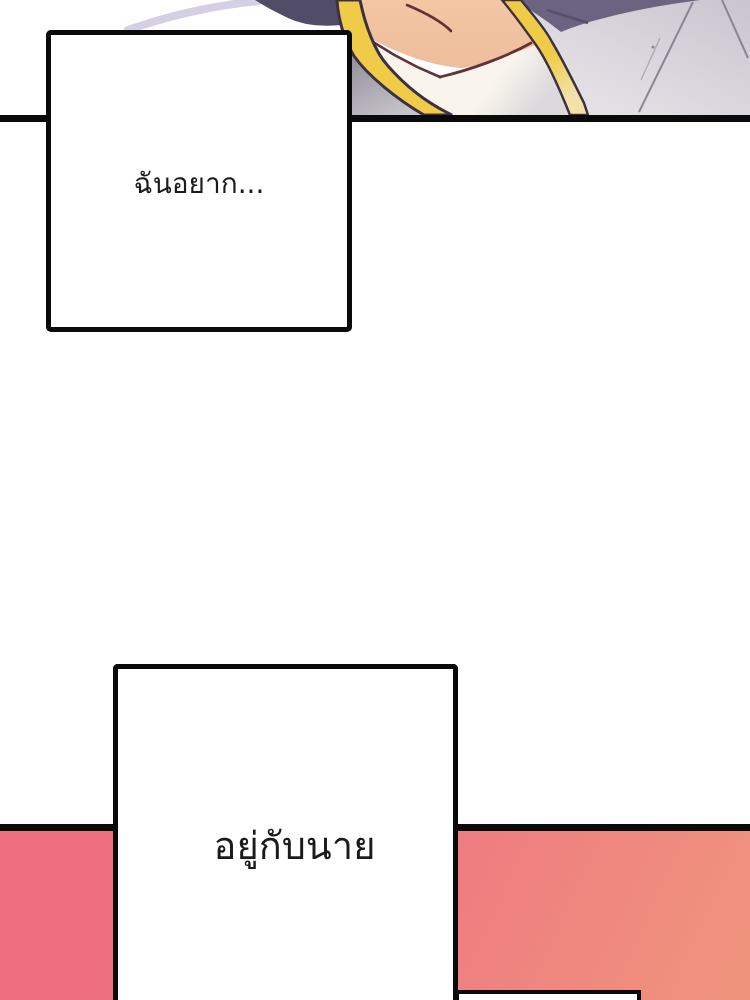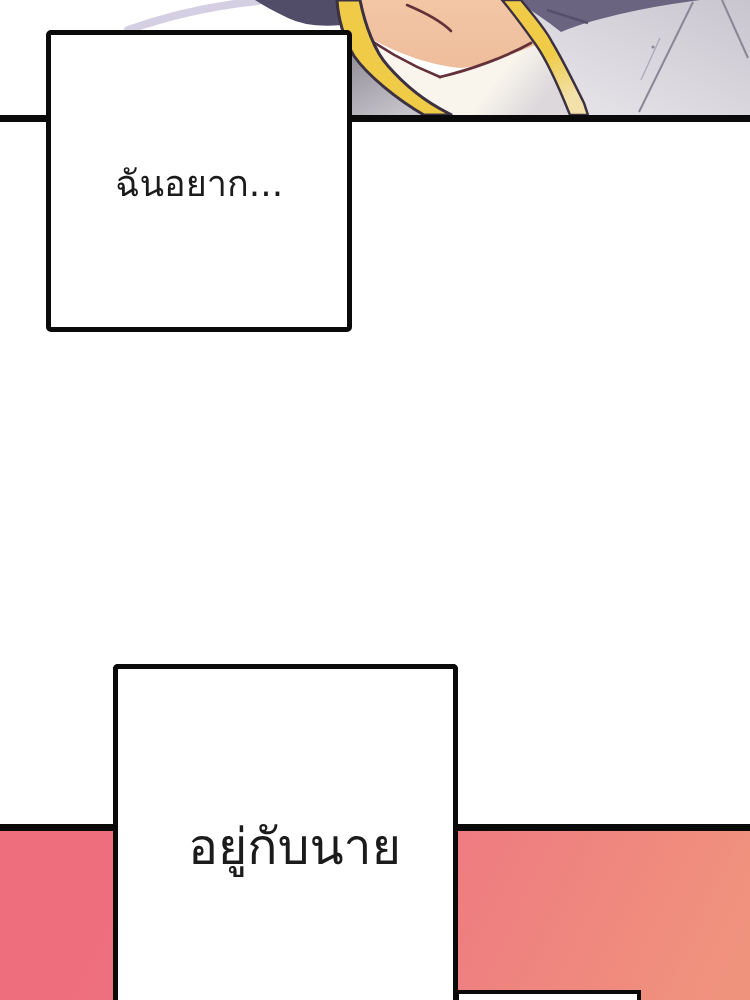--- a/index.html
+++ b/index.html
@@ -17,28 +17,28 @@
     border:5px solid var(--ink);
     box-sizing:border-box;
     display:flex;flex-direction:column;align-items:center;justify-content:center;
     text-align:center;
     color:var(--text);
     z-index:2;
   }
   .bubble-1{
     left:46px;top:30px;width:306px;height:302px;
     border-radius:5px;
-    font-size:36px;
+    font-size:28px;
     padding-top:4px;
   }
   .bubble-2{
     left:113px;top:664px;width:345px;height:336px;
     border-bottom:none;
     border-radius:5px 5px 0 0;
-    font-size:50px;
+    font-size:38px;
     line-height:1.24;
     padding-top:24px;
     padding-left:18px;
   }
   .panel-bottom{
     position:absolute;left:0;top:824px;width:750px;height:176px;
     box-sizing:border-box;
     border-top:7px solid var(--ink);
     background:linear-gradient(115deg,var(--pink-a) 18%,#ee7781 48%,var(--pink-b) 96%);
     z-index:1;

